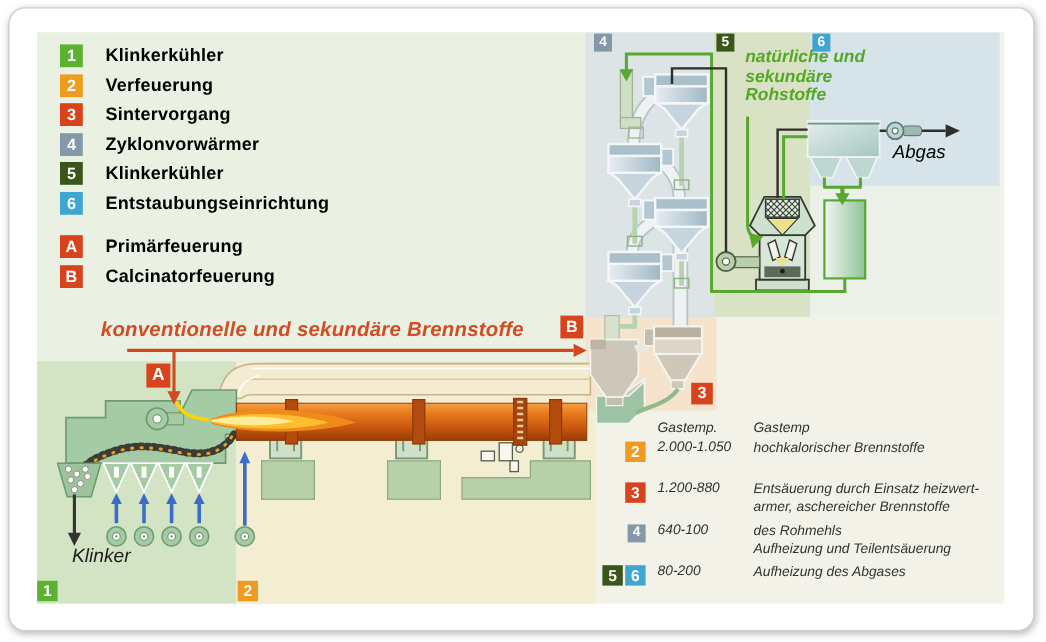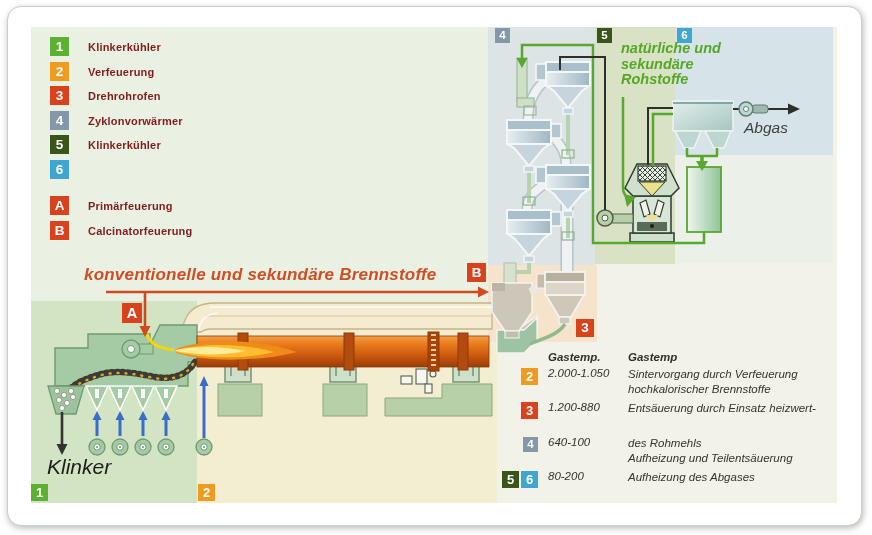--- a/index.html
+++ b/index.html
@@ -16,30 +16,30 @@
   .b1{background:#5cb130}.b2{background:#ee9b1f}.b3{background:#d8421c}
   .b4{background:#8399a9}.b5{background:#3a5519}.b6{background:#3fa6d2}
   .bA{background:#d8421c}.bB{background:#d8421c}
   .sz19{width:19px;height:19px;font-size:13.5px}
   .sz17{width:17px;height:17px;font-size:13px}
   .sz15{width:15px;height:15px;font-size:11.5px}
   .sz18{width:18px;height:18px;font-size:13.5px}
   .sz20{width:20px;height:20px;font-size:14.5px}
 
   .lg-row{position:absolute;left:50px;display:flex;align-items:center;gap:19px;}
-  .lg-label{font-weight:bold;font-size:11px;color:#7f1d1d;letter-spacing:.2px;white-space:nowrap;}
+  .lg-label{font-weight:bold;font-size:15px;color:#000000;letter-spacing:.2px;white-space:nowrap;}
 
   #lbl-fuels{left:84px;top:265px;font-style:italic;font-weight:600;font-size:17px;
              color:#cf4e25;white-space:nowrap;letter-spacing:.2px;}
   #lbl-raw{left:621px;top:41px;width:112px;font-style:italic;font-weight:bold;
            font-size:14.5px;line-height:1.08;color:#55a826;}
-  #lbl-abgas{left:744px;top:119px;font-style:italic;font-size:15.5px;color:#404040;}
-  #lbl-klinker{left:47px;top:455px;font-style:italic;font-size:21px;color:#1d1d1b;}
-
-  .th{position:absolute;top:351px;font-style:italic;font-weight:bold;font-size:11.5px;color:#2e2e2c;}
+  #lbl-abgas{left:744px;top:119px;font-style:italic;font-size:15.5px;color:#000000;}
+  #lbl-klinker{left:60px;top:455px;font-style:italic;font-size:16px;color:#1d1d1b;}
+
+  .th{position:absolute;top:351px;font-style:italic;font-weight:normal;font-size:11.5px;color:#2e2e2c;}
   .trow{position:absolute;left:500px;display:flex;align-items:flex-start;}
   .tb{width:38px;display:flex;justify-content:flex-end;gap:2px;margin-top:1px;}
   .tt{width:70px;margin-left:10px;font-style:italic;font-size:11.5px;color:#33332f;white-space:nowrap;}
   .tp{width:215px;margin-left:10px;font-style:italic;font-size:11.5px;color:#33332f;line-height:1.3;}
   .tp span{display:block;}
 </style>
 </head>
 <body>
 
 <div id="stage">
@@ -349,32 +349,33 @@
     <div class="lg-row" style="top:37px">
       <span class="bdg sz19 b1">1</span>
       <span class="lg-label">Klinkerkühler</span>
     </div>
     <div class="lg-row" style="top:62px">
       <span class="bdg sz19 b2">2</span>
       <span class="lg-label">Verfeuerung</span>
     </div>
     <div class="lg-row" style="top:86px">
       <span class="bdg sz19 b3">3</span>
-      <span class="lg-label">Drehrohrofen</span>
+      <span class="lg-label">Sintervorgang</span>
     </div>
     <div class="lg-row" style="top:111px">
       <span class="bdg sz19 b4">4</span>
       <span class="lg-label">Zyklonvorwärmer</span>
     </div>
     <div class="lg-row" style="top:135px">
       <span class="bdg sz19 b5">5</span>
       <span class="lg-label">Klinkerkühler</span>
     </div>
     <div class="lg-row" style="top:160px">
       <span class="bdg sz19 b6">6</span>
+      <span class="lg-label">Entstaubungseinrichtung</span>
     </div>
     <div class="lg-row" style="top:196px">
       <span class="bdg sz19 bA">A</span>
       <span class="lg-label">Primärfeuerung</span>
     </div>
     <div class="lg-row" style="top:221px">
       <span class="bdg sz19 bB">B</span>
       <span class="lg-label">Calcinatorfeuerung</span>
     </div>
   </div>
@@ -396,31 +397,31 @@
   <div>
     <span class="th" style="left:548px">Gastemp.</span>
     <span class="th" style="left:628px">Gastemp</span>
 
     <div class="trow" style="top:367px">
       <span class="tb">
           <span class="bdg sz16 sz17 b2">2</span>
         </span>
       <span class="tt">2.000-1.050</span>
       <span class="tp">
-        <span>Sintervorgang durch Verfeuerung</span>
           <span>hochkalorischer Brennstoffe</span>
       </span>
     </div>
     <div class="trow" style="top:401px">
       <span class="tb">
           <span class="bdg sz17 b3">3</span>
         </span>
       <span class="tt">1.200-880</span>
       <span class="tp">
         <span>Entsäuerung durch Einsatz heizwert-</span>
+          <span>armer,  aschereicher  Brennstoffe</span>
       </span>
     </div>
     <div class="trow" style="top:436px">
       <span class="tb">
           <span class="bdg sz15 b4">4</span>
         </span>
       <span class="tt">640-100</span>
       <span class="tp">
         <span>des Rohmehls</span>
           <span>Aufheizung und Teilentsäuerung</span>

